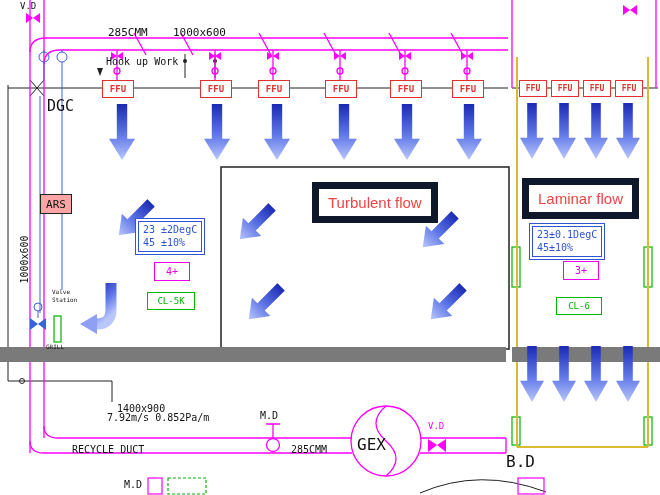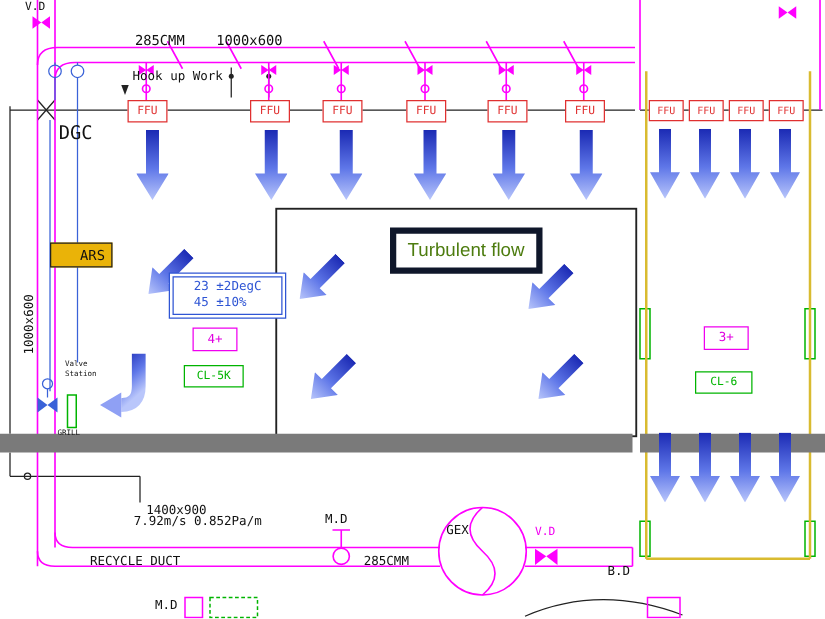--- a/index.html
+++ b/index.html
@@ -3,41 +3,41 @@
 <meta charset="utf-8">
 <style>
   html,body{margin:0;padding:0;background:#fff;}
   .stage{position:relative;width:660px;height:495px;background:#fff;overflow:hidden;
          font-family:"DejaVu Sans Mono",monospace;}
   .stage svg{position:absolute;left:0;top:0;z-index:1;}
   .lbl{position:absolute;color:#111;white-space:nowrap;z-index:7;
        font-family:"DejaVu Sans Mono",monospace;}
   .ffu{position:absolute;top:80px;width:30px;height:16px;border:1px solid #e03030;
        color:#e03030;background:#fff;font-size:9px;display:flex;align-items:center;
-       justify-content:center;z-index:5;font-family:"DejaVu Sans Mono",monospace;}
+       justify-content:center;z-index:5;font-family:"DejaVu Sans Mono",monospace;font-weight:bold;}
   .ffu.sm{width:26px;height:15px;font-size:8px;}
   .arrow{position:absolute;width:26px;height:56px;z-index:6;}
   .arrow .shape{width:100%;height:100%;
        background:linear-gradient(180deg,#1b2ab4 0%,#5f77e8 55%,#b9c6fb 100%);
        clip-path:polygon(30% 0,70% 0,70% 62%,100% 62%,50% 100%,0 62%,30% 62%);}
   .arrow.sm{width:24px;height:56px;}
   .arrow.sw{width:26px;height:46px;transform:rotate(45deg);}
   .box-blue{position:absolute;background:#fff;border:1px solid #2f55d4;
        box-shadow:0 0 0 2px #fff,0 0 0 3px #2f55d4;color:#2f55d4;
-       font:10px/1.25 "DejaVu Sans Mono",monospace;padding:2px 16px;z-index:7;}
+       font:10px/1.25 "DejaVu Sans Mono",monospace;padding:2px 4px;z-index:7;}
   .box-mag{position:absolute;background:#fff;border:1px solid #f000f0;color:#e000e0;
        font:10px "DejaVu Sans Mono",monospace;display:flex;align-items:center;
        justify-content:center;z-index:7;}
   .box-grn{position:absolute;background:#fff;border:1px solid #00b400;color:#00b400;
        font:9px "DejaVu Sans Mono",monospace;display:flex;align-items:center;
        justify-content:center;z-index:7;}
-  .flowlbl{position:absolute;background:#fff;border:5px solid #0f172a;color:#4d7c0f;
+  .flowlbl{position:absolute;background:#fff;border:7px solid #0f172a;color:#ef4444;
        font:15px "Liberation Sans",sans-serif;padding:5px 9px;z-index:8;white-space:nowrap;}
   .outline-box{position:absolute;border:1px solid #222;color:#111;display:flex;
-       align-items:center;justify-content:center;z-index:7;background:#eab308;padding-left:18px;}
+       align-items:center;justify-content:center;z-index:7;background:#fca5a5;}
 </style>
 </head>
 <body>
 
 <div class="stage">
 
   <svg width="660" height="495" viewBox="0 0 660 495">
     <defs>
       <linearGradient id="agrad" x1="0" y1="0" x2="0.3" y2="1">
         <stop offset="0" stop-color="#1b2ab4"></stop>
@@ -224,34 +224,39 @@
 
   <div class="lbl" style="left:-6px;top:254px;width:60px;text-align:center;font-size:10px;transform:rotate(-90deg)">1000x600</div>
 
   <div style="position:absolute;left:52px;top:288px;font:6px/1.4 'DejaVu Sans Mono',monospace;color:#111;z-index:7">
     <div>Valve</div>
     <div>Station</div>
   </div>
   <div class="lbl" style="left:46px;top:343px;font-size:6px">GRILL</div>
 
   <div class="flowlbl" style="left:312px;top:182px">Turbulent flow</div>
+  <div class="flowlbl" style="left:522px;top:178px">Laminar flow</div>
 
   <div class="box-blue" style="left:138px;top:221px">
     <div>23 ±2DegC</div>
     <div>45 ±10%</div>
   </div>
   <div class="box-mag" style="left:154px;top:262px;width:34px;height:17px">4+</div>
   <div class="box-grn" style="left:147px;top:292px;width:46px;height:16px">CL-5K</div>
 
+  <div class="box-blue" style="left:532px;top:226px">
+    <div>23±0.1DegC</div>
+    <div>45±10%</div>
+  </div>
   <div class="box-mag" style="left:563px;top:261px;width:34px;height:17px">3+</div>
   <div class="box-grn" style="left:556px;top:297px;width:44px;height:16px">CL-6</div>
 
   <div class="lbl" style="left:117px;top:403px;font-size:10px">1400x900</div>
   <div class="lbl" style="left:107px;top:412px;font-size:10px">7.92m/s 0.852Pa/m</div>
   <div class="lbl" style="left:260px;top:410px;font-size:10px">M.D</div>
-  <div class="lbl" style="left:357px;top:419px;font-size:10px;z-index:8">GEX</div>
+  <div class="lbl" style="left:357px;top:435px;font-size:16px;z-index:8">GEX</div>
   <div class="lbl" style="left:428px;top:421px;font-size:9px;color:#f000f0">V.D</div>
   <div class="lbl" style="left:72px;top:444px;font-size:10px">RECYCLE DUCT</div>
   <div class="lbl" style="left:291px;top:444px;font-size:10px">285CMM</div>
-  <div class="lbl" style="left:486px;top:452px;font-size:10px">B.D</div>
+  <div class="lbl" style="left:506px;top:452px;font-size:16px">B.D</div>
   <div class="lbl" style="left:124px;top:479px;font-size:10px">M.D</div>
 
 </div>
 
 </body></html>

